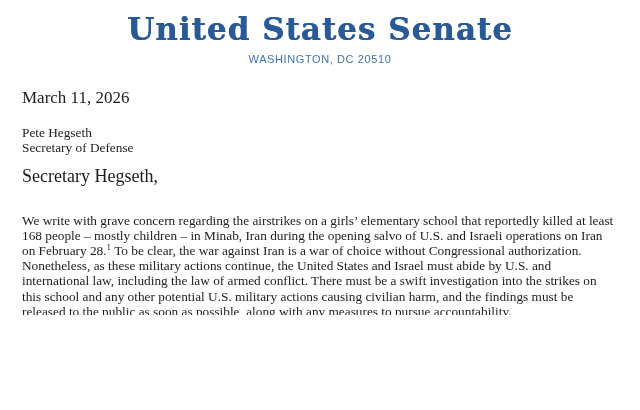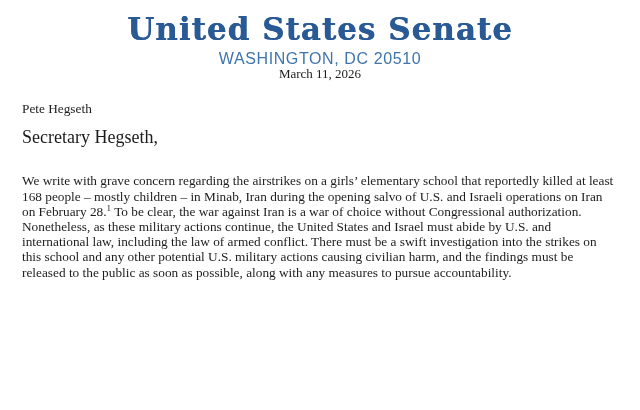--- a/index.html
+++ b/index.html
@@ -30,28 +30,28 @@
     font-weight: bold;
     font-size: 31px;
     line-height: 38px;
     color: var(--wordmark-blue);
     letter-spacing: 1px;
     text-shadow: 0.4px 0 0 var(--wordmark-blue);
   }
   .letterhead-address {
     margin-top: 4px;
     font-family: "Liberation Sans", sans-serif;
-    font-size: 16px;
+    font-size: 11px;
     line-height: 14px;
     letter-spacing: 0.6px;
     color: var(--letterhead-blue);
   }
   .date-line {
-    text-align: center;
-    font-size: 13px;
+    margin-top: 24px;
+    font-size: 17px;
     line-height: 16px;
   }
   .recipient-block {
     margin-top: 19px;
     font-size: 13.3px;
     line-height: 15.2px;
   }
   .salutation {
     margin-top: 14px;
     font-size: 18px;
@@ -77,19 +77,20 @@
 
   <div class="letterhead">
     <div class="senate-wordmark">United States Senate</div>
     <div class="letterhead-address">WASHINGTON, DC 20510</div>
   </div>
 
   <div class="date-line">March 11, 2026</div>
 
   <div class="recipient-block">
     <div>Pete Hegseth</div>
+    <div>Secretary of Defense</div>
   </div>
 
   <div class="salutation">Secretary Hegseth,</div>
 
   <p class="body-paragraph"><span>We write with grave concern regarding the airstrikes on a girls’ elementary school that reportedly killed at least 168 people – mostly children – in Minab, Iran during the opening salvo of U.S. and Israeli operations on Iran on February 28.</span><sup>1</sup><span> To be clear, the war against Iran is a war of choice without Congressional authorization. Nonetheless, as these military actions continue, the United States and Israel must abide by U.S. and international law, including the law of armed conflict. There must be a swift investigation into the strikes on this school and any other potential U.S. military actions causing civilian harm, and the findings must be released to the public as soon as possible, along with any measures to pursue accountability.</span></p>
 
 </div>
 
 </body></html>

